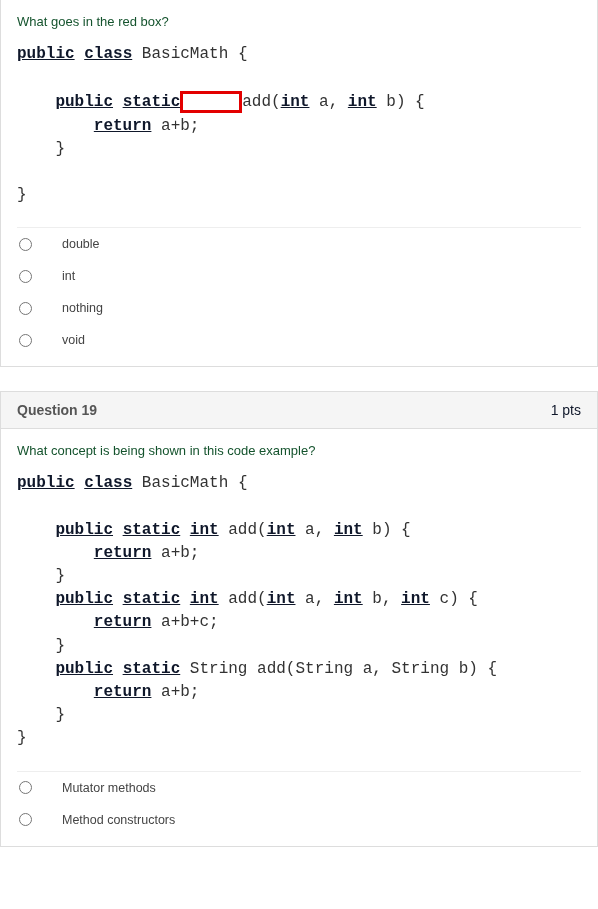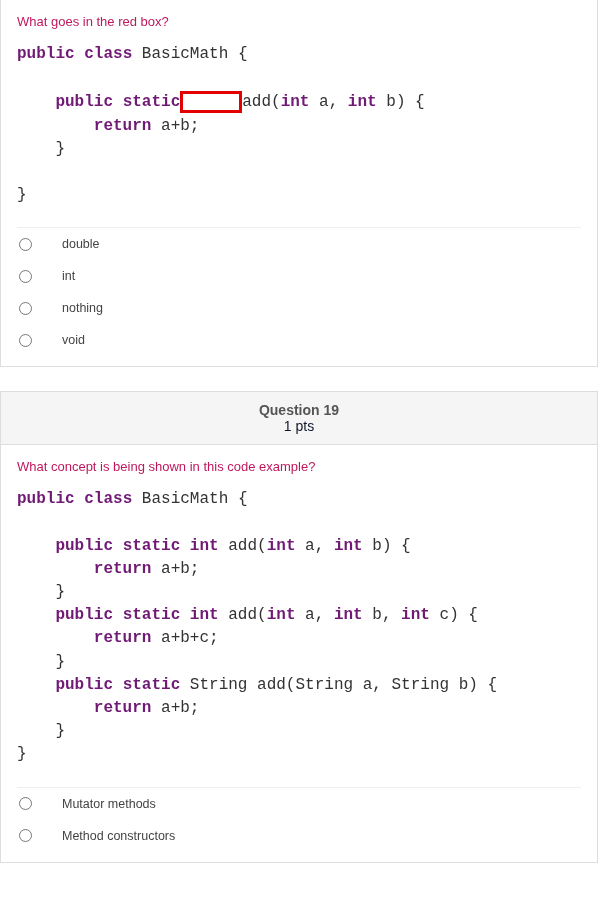--- a/index.html
+++ b/index.html
@@ -19,44 +19,43 @@
   .question-header {
     display: flex;
     justify-content: space-between;
     align-items: center;
     padding: 10px 16px;
     background: #f5f5f5;
     border-bottom: 1px solid #ddd;
     font-size: 14px;
     font-weight: bold;
     color: #555;
-    flex-direction: column;
   }
   .question-header .pts {
     font-weight: normal;
     color: #0f172a;
   }
   .question-body {
     padding: 14px 16px 10px 16px;
   }
   .prompt {
     font-size: 13px;
-    color: #be185d;
+    color: #14532d;
     margin-bottom: 14px;
   }
   .code {
     font-family: "Courier New", Courier, monospace;
     font-size: 16px;
     line-height: 1.45;
     white-space: pre;
     color: #333;
     margin-bottom: 20px;
     overflow-x: auto;
   }
-  .kw { color: #701a75; font-weight: bold; }
+  .kw { color: #0f172a; font-weight: bold; text-decoration: underline; }
   .redbox {
     display: inline-block;
     width: 62px;
     height: 22px;
     border: 3px solid #e30000;
     vertical-align: text-bottom;
     position: relative;
     top: 2px;
   }
   .answers {

